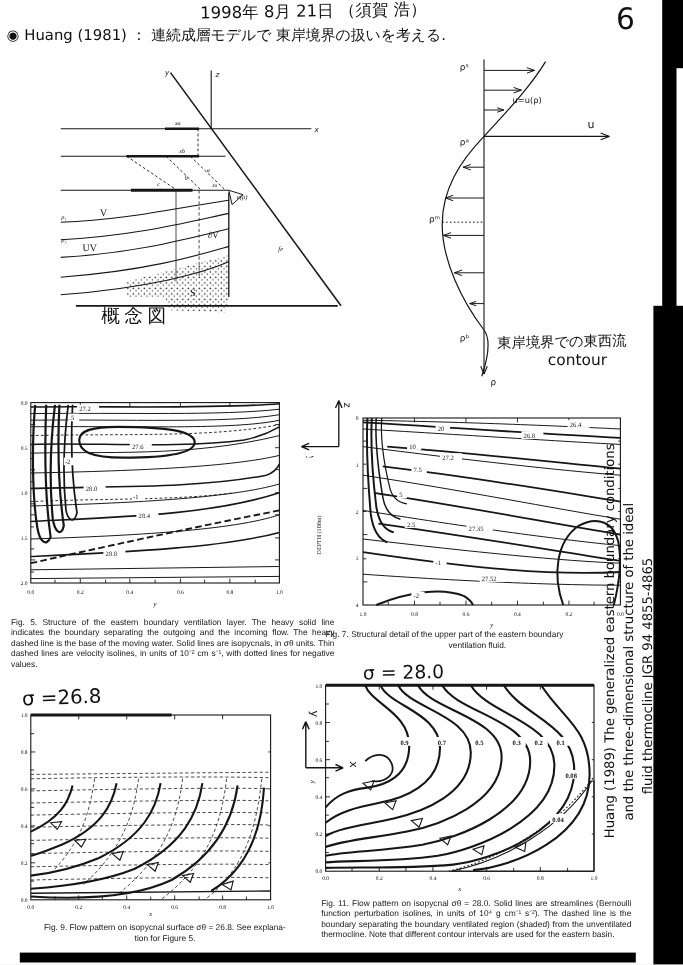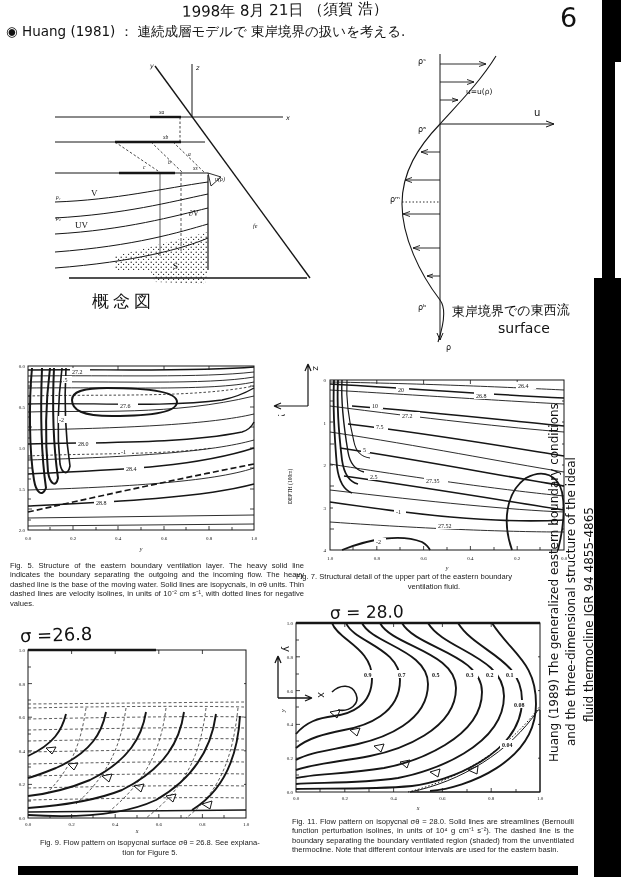--- a/index.html
+++ b/index.html
@@ -74,21 +74,21 @@
       <text x="160" y="125" font-size="6">u(ρ)</text>
       <text x="36" y="140" font-size="9" font-style="normal">V</text>
       <text x="20" y="172" font-size="9" font-style="normal">UV</text>
       <text x="134" y="160" font-size="8" font-style="normal">∂V</text>
       <text x="118" y="213" font-size="9" font-style="normal">S</text>
       <text x="198" y="172" font-size="6">fe</text>
       <text x="1" y="143" font-size="5.5">ρ₁</text>
       <text x="1" y="164" font-size="5.5">ρ₂</text>
     </g>
   </svg>
-  <div class="abs hw" style="left:92px;top:290px;font-size:17px;letter-spacing:4px;">概念図</div>
+  <div class="abs hw" style="left:92px;top:276px;font-size:17px;letter-spacing:4px;">概念図</div>
 
   <svg class="abs" style="left:388px;top:52px;" width="178" height="302" viewBox="0 0 178 302">
     <g stroke-width="1">
       <line x1="52" y1="2" x2="52" y2="288"></line>
       <path d="M52,288 L49,281 M52,288 L55,281"></path>
       <line x1="52" y1="72" x2="166" y2="72"></line>
       <path d="M166,72 L158,69 M166,72 L158,75"></path>
     </g>
     <path d="M108,4 C92,30 70,52 52,72 C30,95 14,120 14,152 C14,185 32,222 52,248 C58,256 56,272 50,290" stroke-width="1.1"></path>
     <g stroke-width="0.9">
@@ -106,21 +106,21 @@
       <text class="hw" x="30" y="12" font-size="8">ρˢ</text>
       <text class="hw" x="30" y="80" font-size="8">ρᵃ</text>
       <text class="hw" x="2" y="150" font-size="8">ρᵐ</text>
       <text class="hw" x="30" y="258" font-size="8">ρᵇ</text>
       <text class="hw" x="58" y="298" font-size="8">ρ</text>
       <text class="hw" x="146" y="64" font-size="10">u</text>
       <text class="hw" x="78" y="42" font-size="7.5">u=u(ρ)</text>
     </g>
   </svg>
   <div class="abs hw" style="left:452px;top:302px;font-size:13px;transform:rotate(-1deg);">東岸境界での東西流</div>
-  <div class="abs hw" style="left:498px;top:320px;font-size:14px;">surface</div>
+  <div class="abs hw" style="left:498px;top:320px;font-size:14px;">contour</div>
 
   <svg class="abs" style="left:12px;top:360px;" width="300" height="198" viewBox="0 0 300 198">
     <rect class="box" x="16" y="6" width="226" height="164" stroke-width="1"></rect>
     <g stroke-width="0.8">
       <path d="M16,26 h4 M16,36 h3 M16,57 h3 M16,67 h4 M16,78 h3 M16,98 h3 M16,108 h4 M16,119 h3 M16,139 h3 M16,149 h4 M16,160 h3"></path>
       <path d="M242,26 h-4 M242,47 h-4 M242,67 h-4 M242,88 h-4 M242,108 h-4 M242,129 h-4 M242,149 h-4"></path>
       <path d="M61,170 v-4 M106,170 v-4 M152,170 v-4 M197,170 v-4 M38,170 v-3 M84,170 v-3 M129,170 v-3 M174,170 v-3 M220,170 v-3"></path>
       <path d="M61,6 v4 M106,6 v4 M152,6 v4 M197,6 v4"></path>
     </g>
     <g>

